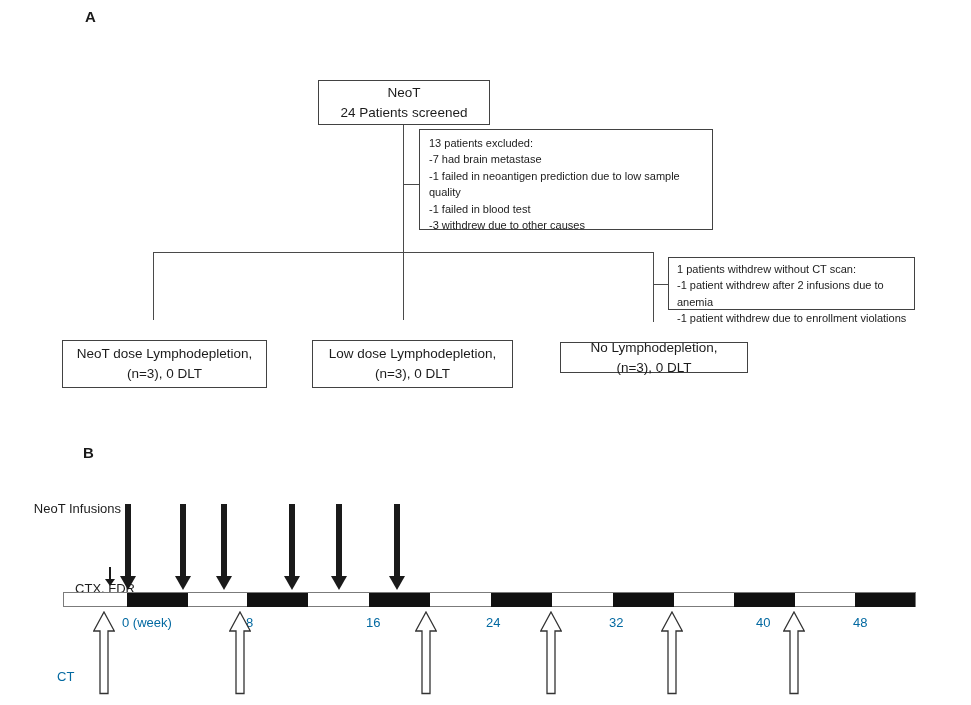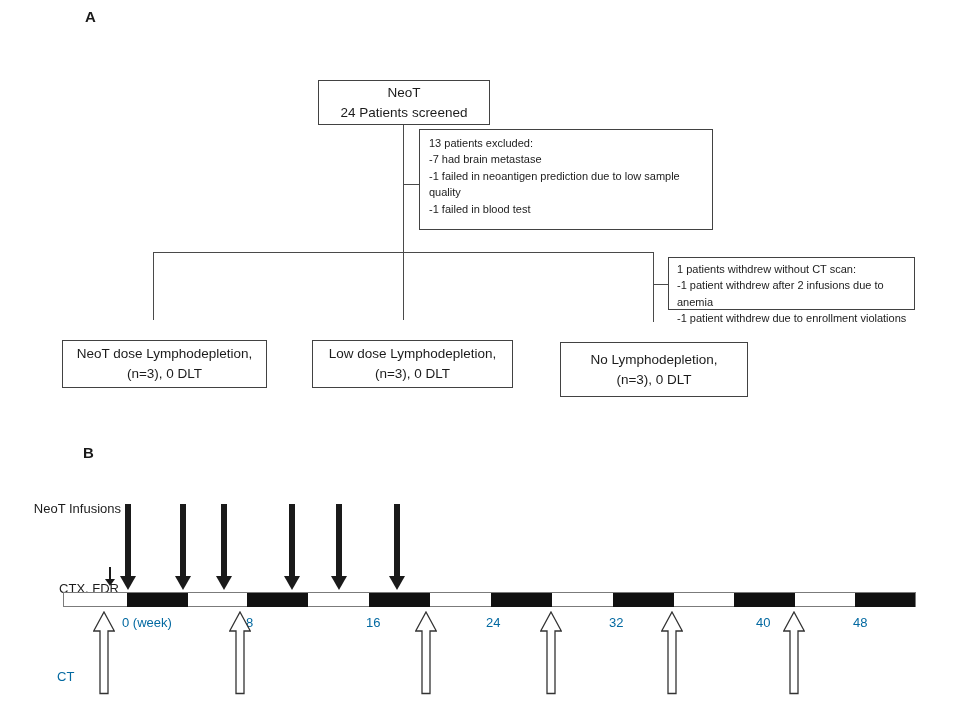--- a/index.html
+++ b/index.html
@@ -53,45 +53,46 @@
   <div class="fbox center" style="left:318px;top:60px;width:172px;height:45px;">
     <div class="big-line">NeoT</div>
     <div class="big-line">24 Patients screened</div>
   </div>
 
   <div class="fbox small-lines" style="left:419px;top:129px;width:294px;height:101px;padding:5px 4px 16px 9px;">
     <div>13 patients excluded:</div>
     <div>-7 had brain metastase</div>
     <div>-1 failed in neoantigen prediction due to low sample quality</div>
     <div>-1 failed in blood test</div>
+    <div>-3 withdrew due to other causes</div>
   </div>
 
   <div class="fbox small-lines" style="left:668px;top:257px;width:247px;height:53px;padding:3px 3px 0 8px;">
     <div>1 patients withdrew without CT scan:</div>
     <div>-1 patient withdrew after 2 infusions due to anemia</div>
     <div>-1 patient withdrew due to enrollment violations</div>
   </div>
 
   <div class="fbox center" style="left:62px;top:320px;width:205px;height:48px;">
     <div class="big-line">NeoT dose Lymphodepletion,</div>
     <div class="big-line">(n=3), 0 DLT</div>
   </div>
   <div class="fbox center" style="left:312px;top:320px;width:201px;height:48px;">
     <div class="big-line">Low dose Lymphodepletion,</div>
     <div class="big-line">(n=3), 0 DLT</div>
   </div>
-  <div class="fbox center" style="left:560px;top:322px;width:188px;height:55px;">
+  <div class="fbox center" style="left:560px;top:322px;width:188px;height:31px;">
     <div class="big-line">No Lymphodepletion,</div>
     <div class="big-line">(n=3), 0 DLT</div>
   </div>
 
   <div class="abs panel-label" style="left:83px;top:444px;">B</div>
 
   <div class="side-label" style="left:4px;top:501px;width:117px;">NeoT Infusions</div>
-  <div class="side-label" style="left:4px;top:553px;width:115px;margin-top:28px;">CTX, FDR</div>
+  <div class="side-label" style="left:20px;top:553px;width:115px;margin-top:28px;">CTX, FDR</div>
   <div class="axis-label" style="left:57px;top:669px;">CT</div>
 
   <div class="inf-arrow" style="left:120px;top:504px;">
       <div class="shaft"></div>
       <div class="head"></div>
     </div>
   <div class="inf-arrow" style="left:175px;top:504px;">
       <div class="shaft"></div>
       <div class="head"></div>
     </div>

